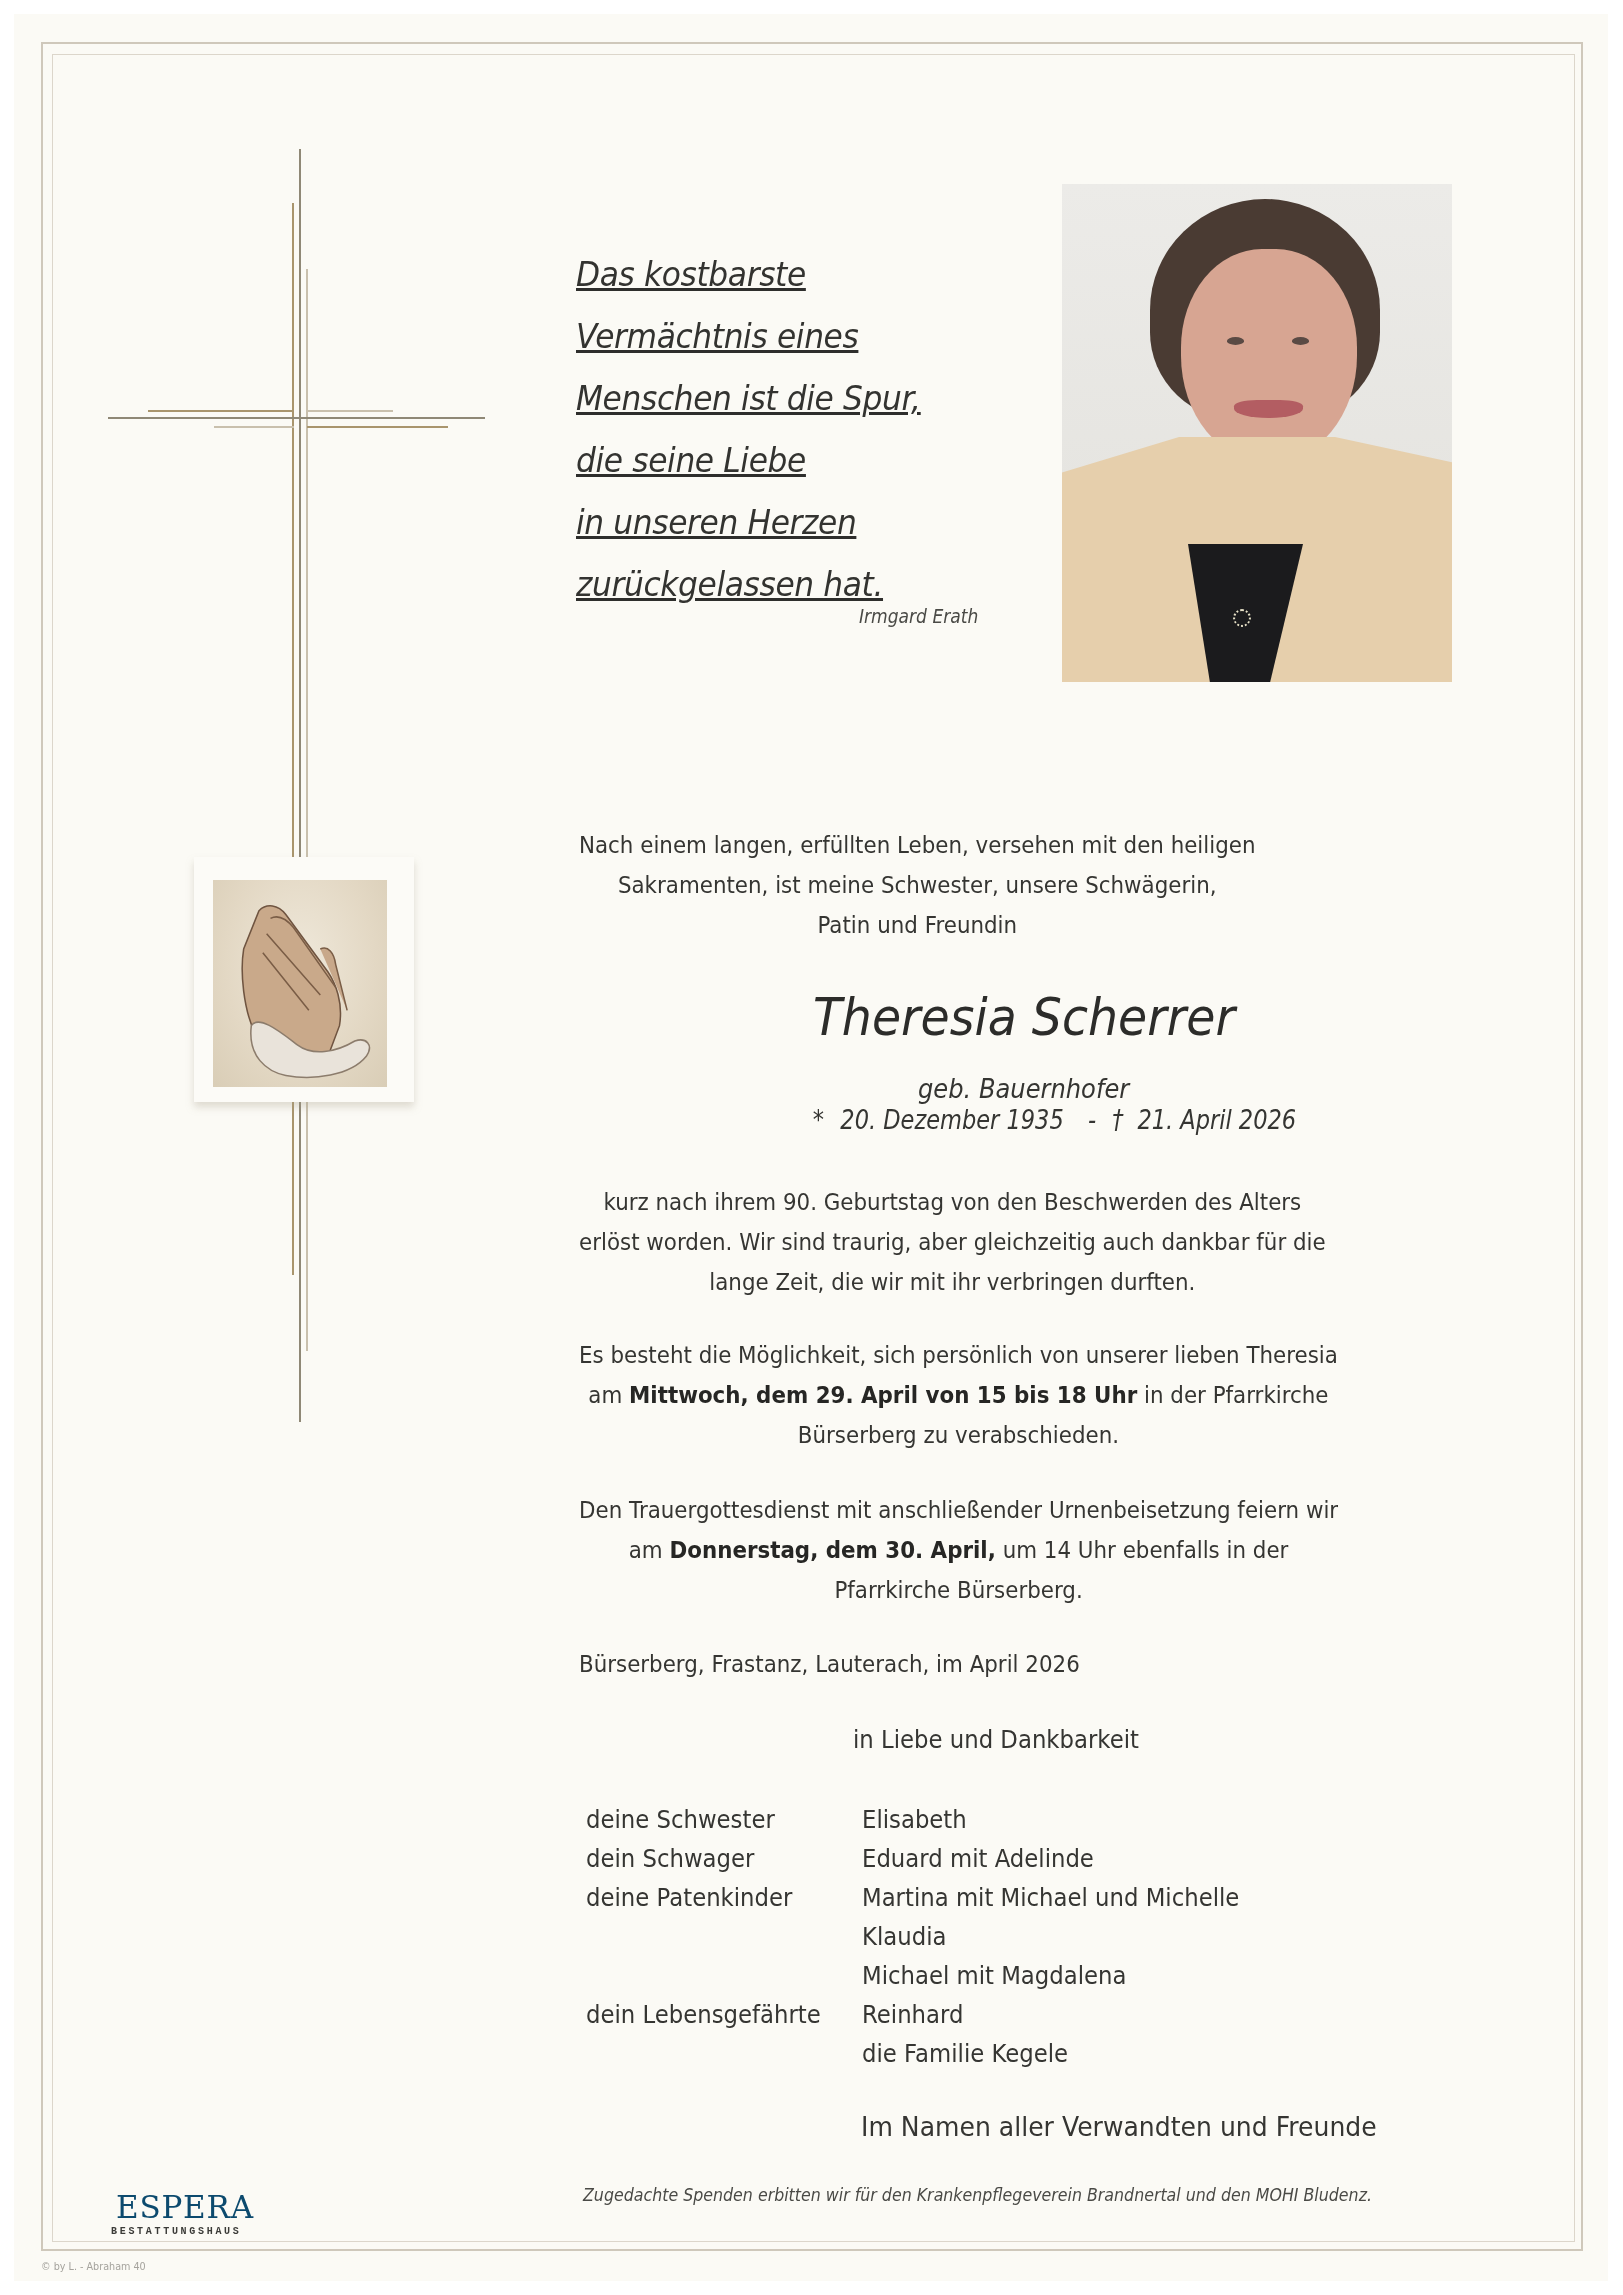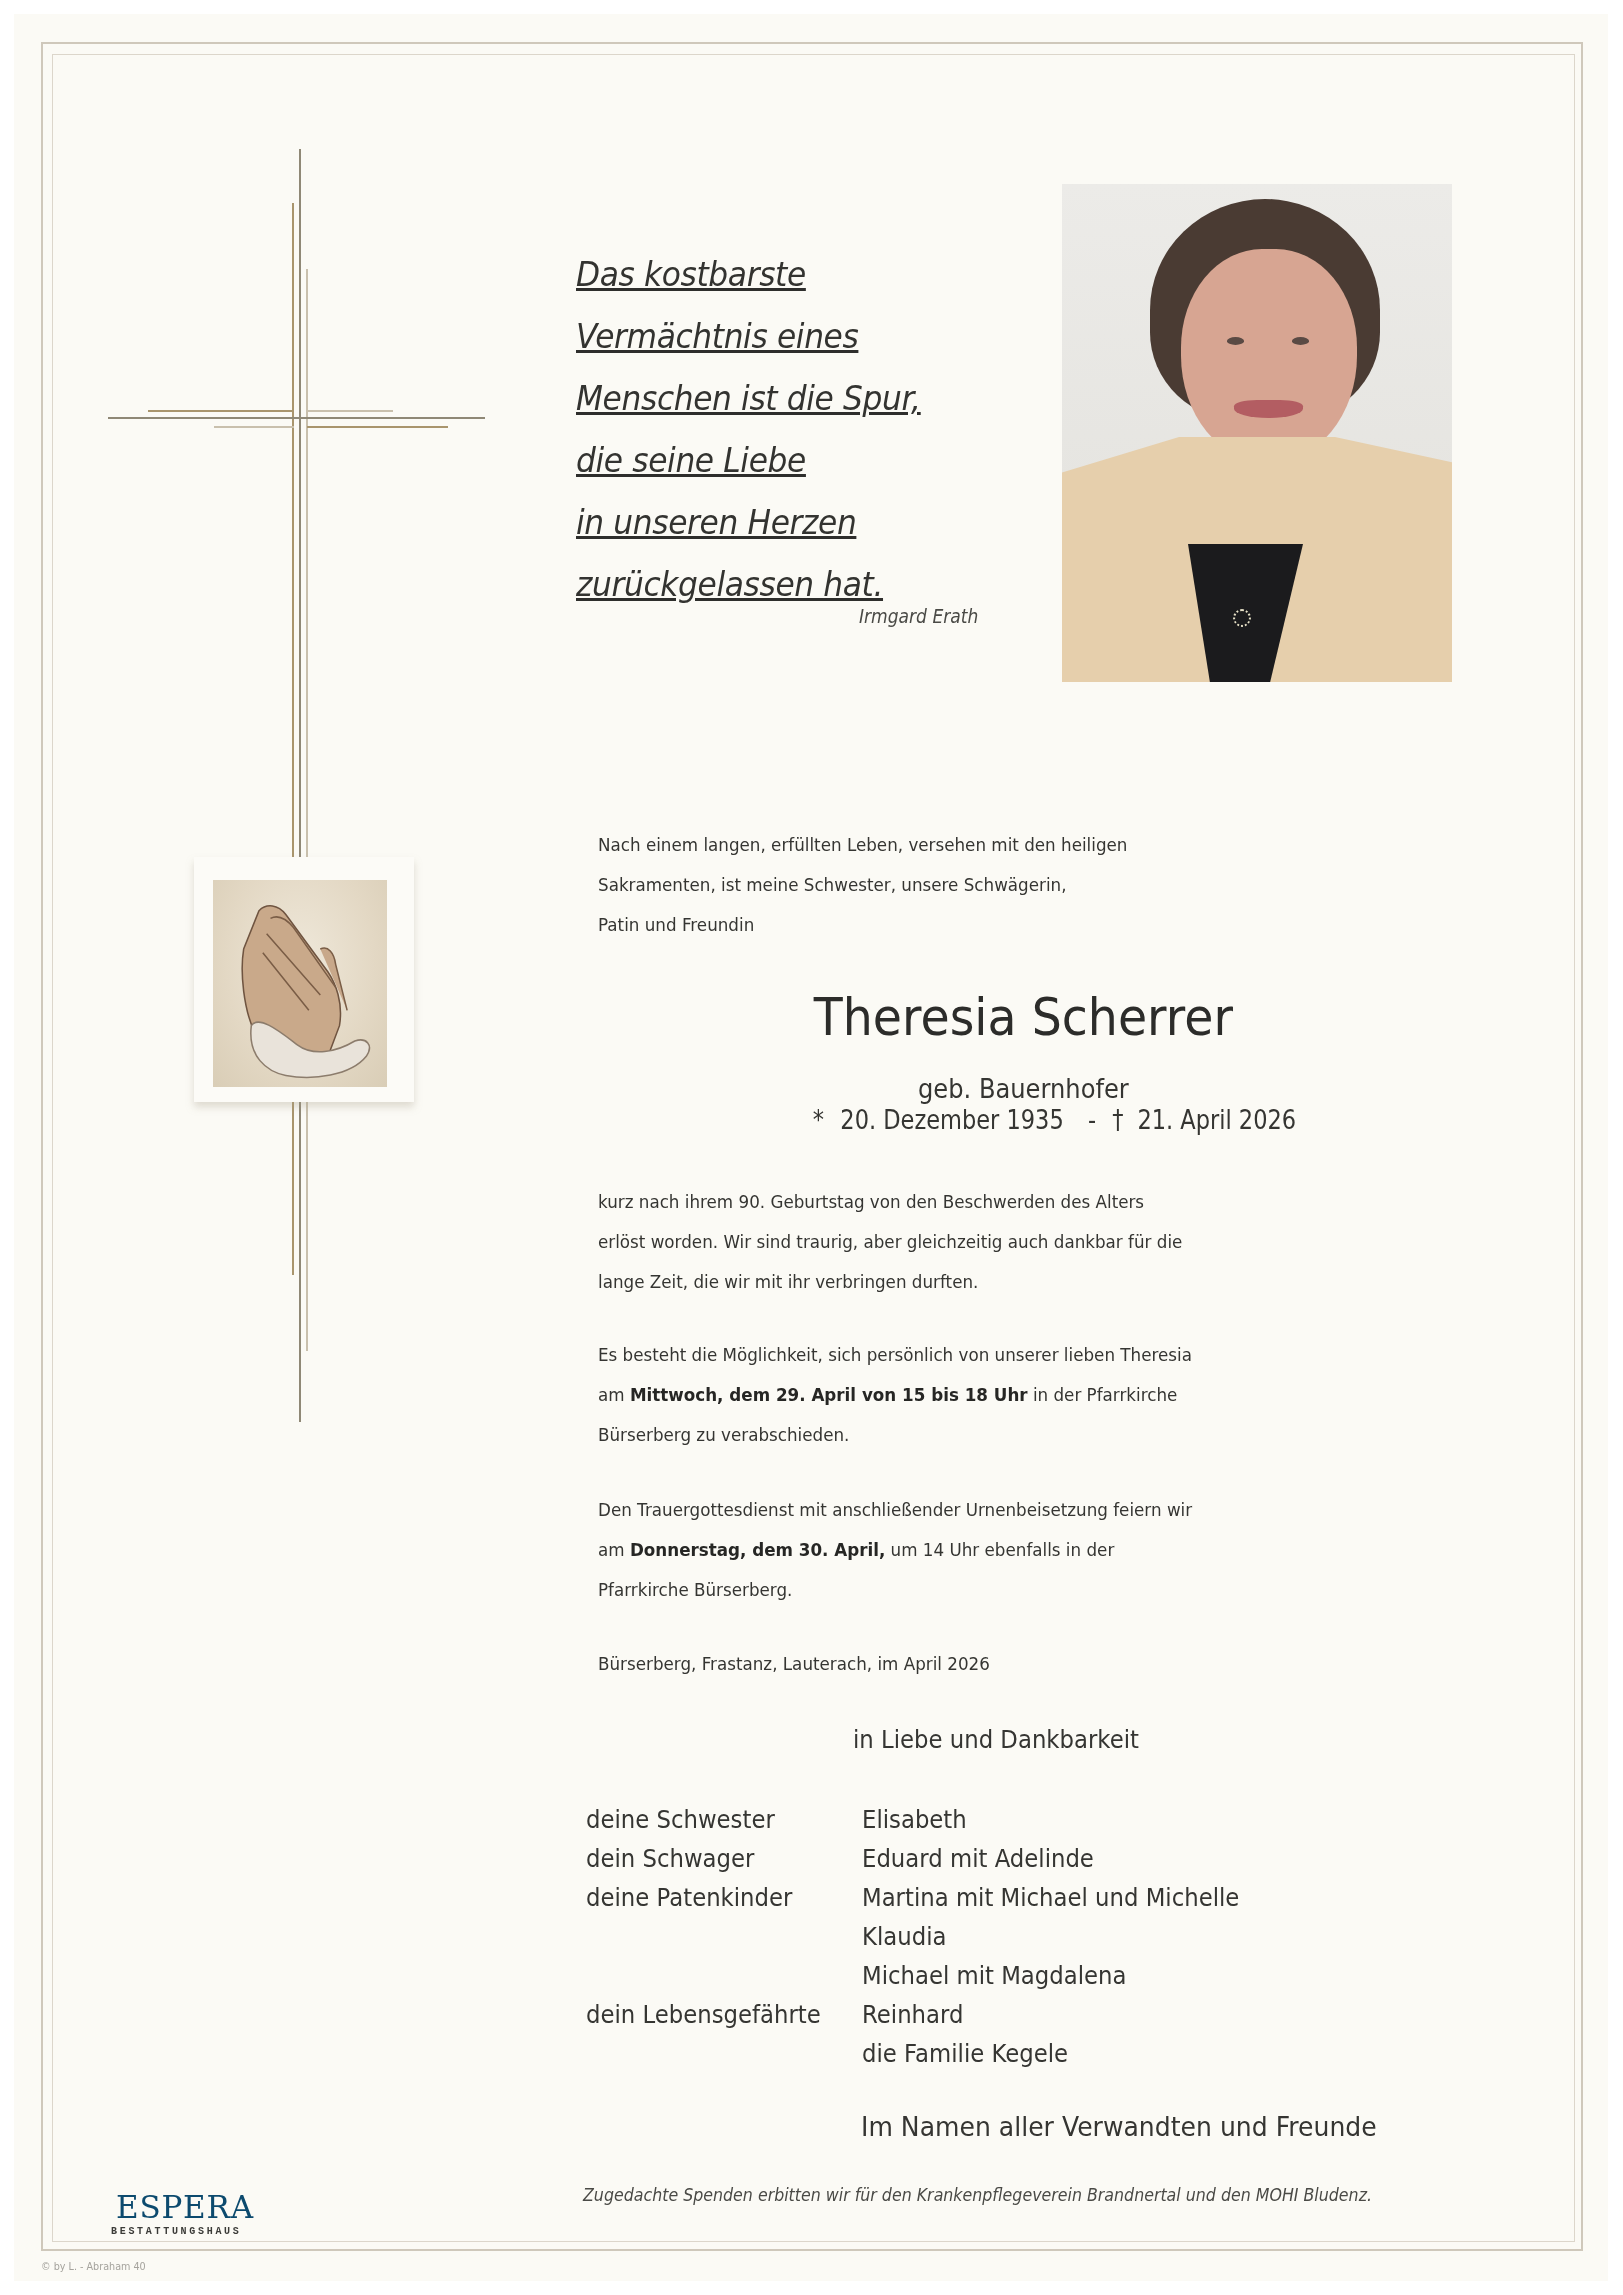--- a/index.html
+++ b/index.html
@@ -76,25 +76,25 @@
       background: #fcfbf7; box-shadow: 0 4.6px 7.7px rgba(170,160,140,0.35);
     }
     .hands-img {
       position: absolute; left: 19px; top: 23px; width: 174px; height: 207px;
       background: radial-gradient(ellipse at 50% 40%, #efe8da 0%, #e3d8c4 60%, #d9cdb6 100%);
       overflow: hidden;
     }
     .hands-img svg { position: absolute; left: 0; top: 0; }
 
     
-    .body { left: 598px; font-size: 18px; line-height: 40px; color: #353532; }
+    .body { left: 579px; font-size: 23px; line-height: 40px; color: #353532; text-align: center; }
     .body .ln { display: block; transform: scaleX(0.93); transform-origin: left; }
     b.bold { font-weight: bold; color: #262624; }
 
-    .center-block { left: 794px; width: 459px; text-align: center; }
+    .center-block { left: 794px; width: 459px; text-align: center; font-style: italic; }
     .name { top: 987px; font-size: 51px; line-height: 61px; color: #2c2c2a; }
     .maiden { top: 1065px; font-size: 26px; line-height: 34px; color: #353532; margin-top: 7px; }
     .dates { top: 1103px; font-size: 26px; line-height: 34px; color: #353532; }
     .center-block span { display: inline-block; transform: scaleX(0.93); }
 
     .closing-line { left: 853px; top: 1723px; font-size: 24.5px; line-height: 34px; color: #353532; transform: scaleX(0.93); transform-origin: left; }
 
     .mourners { left: 586px; top: 1803px; font-size: 24.5px; color: #353532; }
     .mourners .row { position: relative; height: 39px; }
     .mourners .rel { position: absolute; left: 0; top: 0; transform: scaleX(0.93); transform-origin: left; line-height: 34px; }

